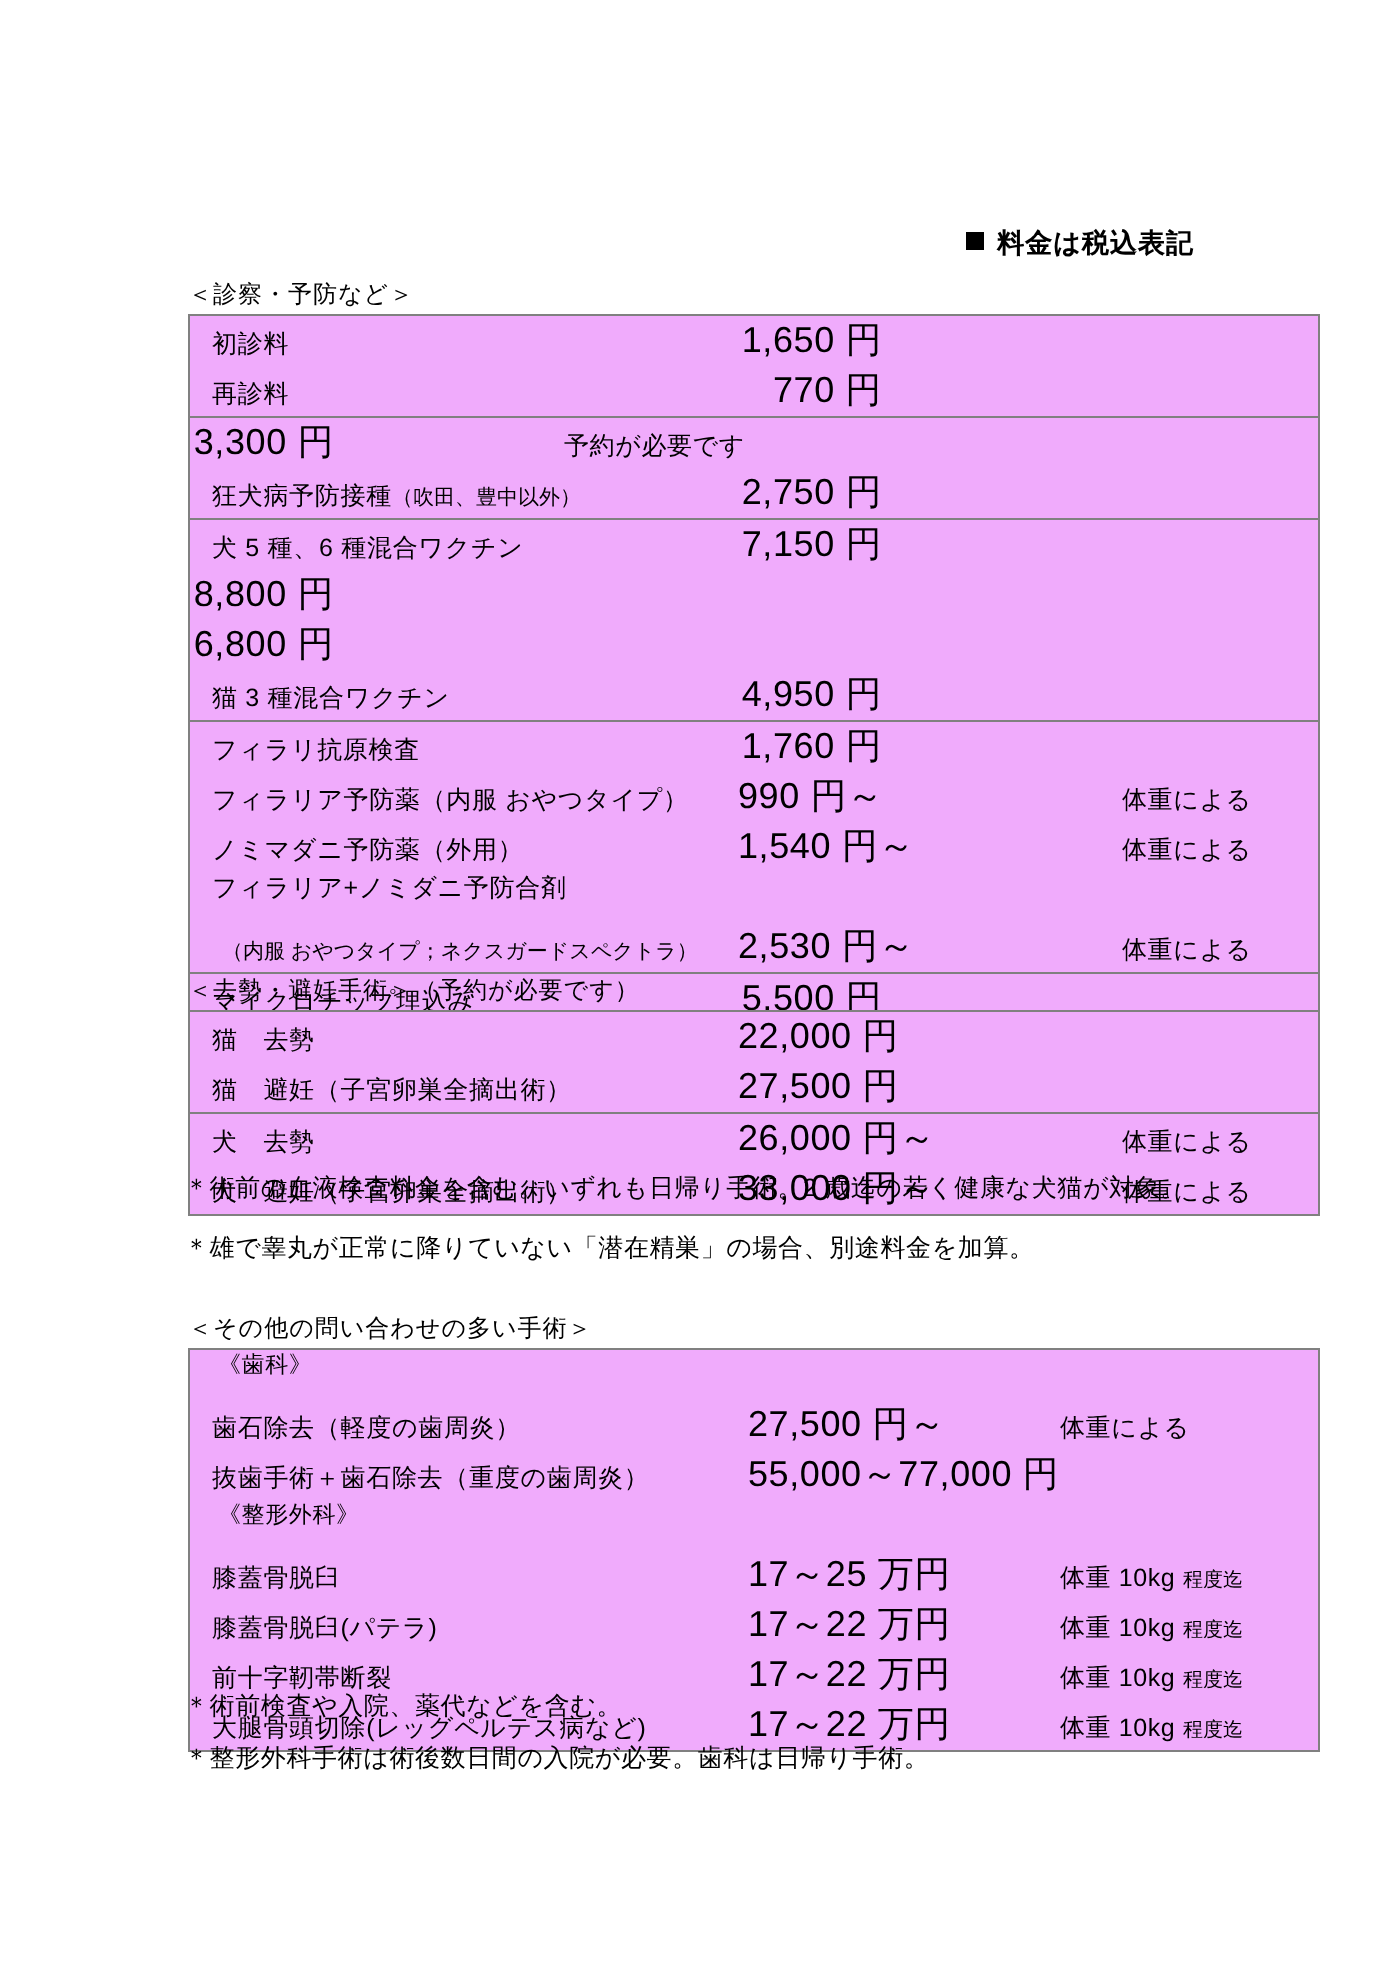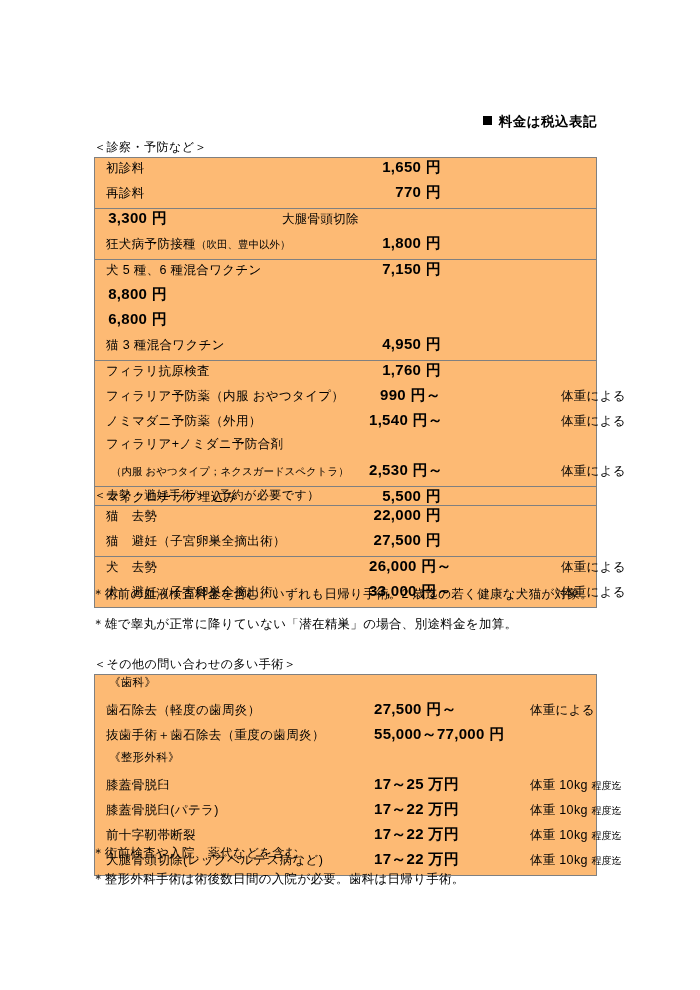--- a/index.html
+++ b/index.html
@@ -50,25 +50,25 @@
     font-size: 12px;
     font-weight: normal;
     letter-spacing: .5px;
     white-space: nowrap;
   }
 
   
   .ptable {
     position: absolute;
     left: 94px;
-    width: 503px;
+    width: 566px;
     border: 1px solid #808080;
     border-collapse: collapse;
     box-sizing: border-box;
-    background: #fdba74;
+    background: #f0abfc;
   }
   .ptable .grp {
     border-bottom: 1px solid #808080;
   }
   .ptable .grp:last-child {
     border-bottom: none;
   }
   .row {
     display: flex;
     align-items: baseline;
@@ -87,27 +87,26 @@
   }
   .c-name .paren {
     font-size: 10.5px;
     letter-spacing: 0;
   }
   .c-name.sub-indent { padding-left: 16px; }
 
   .c-price {
     width: 135px;
     flex: 0 0 135px;
-    font-size: 15px;
+    font-size: 18px;
     letter-spacing: .3px;
     white-space: nowrap;
     text-align: left;
     padding-left: 0;
     box-sizing: border-box;
-    font-weight: bold;
   }
   .c-price.right-al { text-align: right; padding-right: 63px; }
 
   .c-note {
     flex: 1 1 auto;
     font-size: 12.5px;
     letter-spacing: .3px;
     white-space: nowrap;
     padding-left: 4px;
     box-sizing: border-box;
@@ -154,25 +153,25 @@
       <div class="row">
         <div class="c-name">再診料</div>
         <div class="c-price right-al">770 円</div>
         <div class="c-note"></div>
       </div>
     </div>
 
     <div class="grp">
       <div class="row">
         <div class="c-price right-al">3,300 円</div>
-        <div class="c-note" style="padding-left:52px;">大腿骨頭切除</div>
+        <div class="c-note" style="padding-left:52px;">予約が必要です</div>
       </div>
       <div class="row">
         <div class="c-name"><span>狂犬病予防接種</span><span class="paren">（吹田、豊中以外）</span></div>
-        <div class="c-price right-al">1,800 円</div>
+        <div class="c-price right-al">2,750 円</div>
         <div class="c-note"></div>
       </div>
     </div>
 
     <div class="grp">
       <div class="row">
         <div class="c-name">犬 5 種、6 種混合ワクチン</div>
         <div class="c-price right-al">7,150 円</div>
         <div class="c-note"></div>
       </div>

